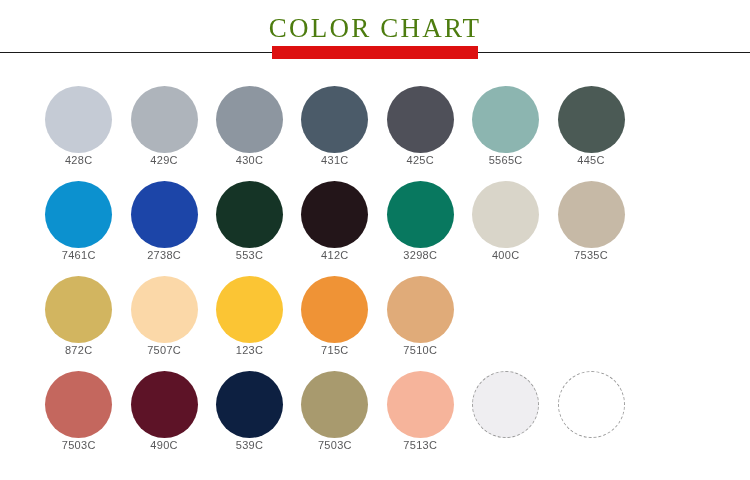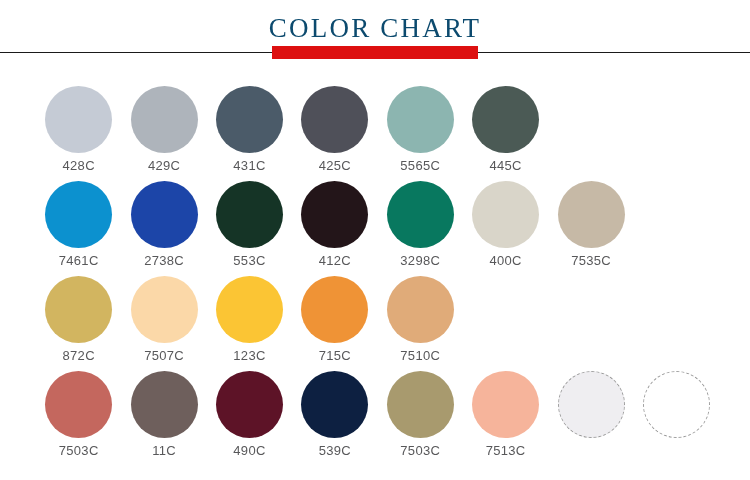--- a/index.html
+++ b/index.html
@@ -31,21 +31,21 @@
   }
   .chart-title {
     position: absolute;
     top: 12px;
     left: 0;
     width: 750px;
     text-align: center;
     font-family: "Liberation Serif", "DejaVu Serif", serif;
     font-size: 27px;
     letter-spacing: 2.2px;
-    color: #0c4a6e;
+    color: #4d7c0f;
     font-weight: 400;
     line-height: 32px;
     white-space: nowrap;
   }
   .rule-line {
     position: absolute;
     top: 52px;
     left: 0;
     width: 750px;
     height: 1px;
@@ -85,23 +85,22 @@
   .swatch {
     width: 67px;
     height: 67px;
     border-radius: 50%;
     box-sizing: border-box;
   }
   .swatch.outline {
     border: 1.6px dashed #9b9b9b;
   }
   .swatch-label {
-    margin-top: 6px;
     font-family: "Liberation Sans", sans-serif;
-    font-size: 13px;
+    font-size: 11px;
     color: #58585a;
     letter-spacing: 0.3px;
     text-align: left;
     line-height: 14px;
     white-space: nowrap;
   }
 </style>
 </head>
 <body>
 
@@ -118,20 +117,24 @@
   <div class="row">
         <div class="cell">
           <div class="swatch" style="background: rgb(197, 203, 213);"></div>
           <div class="swatch-label">428C</div>
         </div>
         <div class="cell">
           <div class="swatch" style="background: rgb(174, 180, 187);"></div>
           <div class="swatch-label">429C</div>
         </div>
         <div class="cell">
+          <div class="swatch" style="background: rgb(141, 150, 160);"></div>
+          <div class="swatch-label">430C</div>
+        </div>
+        <div class="cell">
           <div class="swatch" style="background: rgb(75, 91, 105);"></div>
           <div class="swatch-label">431C</div>
         </div>
         <div class="cell">
           <div class="swatch" style="background: rgb(79, 80, 89);"></div>
           <div class="swatch-label">425C</div>
         </div>
         <div class="cell">
           <div class="swatch" style="background: rgb(140, 181, 176);"></div>
           <div class="swatch-label">5565C</div>
@@ -192,24 +195,20 @@
           <div class="swatch" style="background: rgb(224, 171, 121);"></div>
           <div class="swatch-label">7510C</div>
         </div>
       </div>
       <div class="row">
         <div class="cell">
           <div class="swatch" style="background: rgb(196, 103, 94);"></div>
           <div class="swatch-label">7503C</div>
         </div>
         <div class="cell">
-          <div class="swatch" style="background: rgb(110, 95, 92);"></div>
-          <div class="swatch-label">11C</div>
-        </div>
-        <div class="cell">
           <div class="swatch" style="background: rgb(93, 19, 39);"></div>
           <div class="swatch-label">490C</div>
         </div>
         <div class="cell">
           <div class="swatch" style="background: rgb(13, 32, 65);"></div>
           <div class="swatch-label">539C</div>
         </div>
         <div class="cell">
           <div class="swatch" style="background: rgb(168, 154, 110);"></div>
           <div class="swatch-label">7503C</div>

